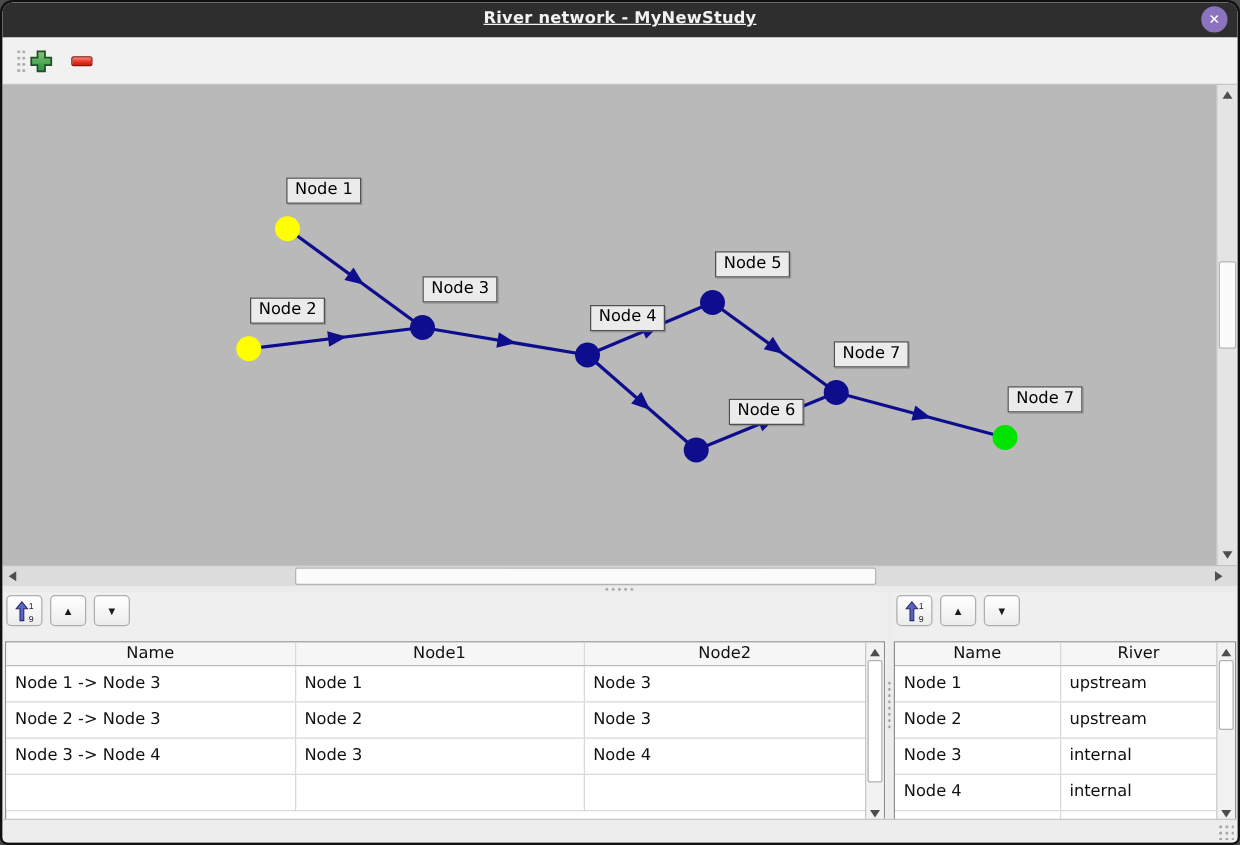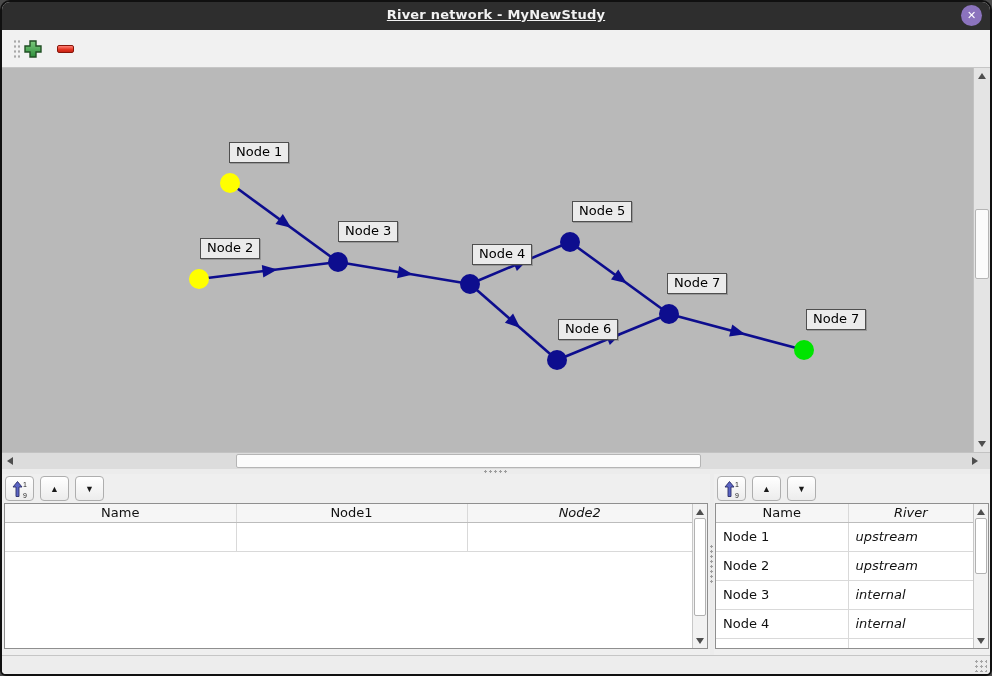--- a/index.html
+++ b/index.html
@@ -55,29 +55,29 @@
   .dots-v{position:absolute;left:0;top:70px;width:3px;height:40px;
           background-image:radial-gradient(circle,#9d9d9d 1px,transparent 1.2px);background-size:3px 5px;}
   
   .pane{position:absolute;top:472px;height:181px;background:#efefef;}
   .pane-left{left:0;width:708px;}
   .pane-right{left:712px;right:0;}
   .mini-toolbar{position:absolute;left:3px;top:2px;height:27px;display:flex;gap:6px;}
   .mini-btn{width:29px;height:25px;border:1px solid #aeaeae;border-radius:4px;
             background:linear-gradient(#ffffff,#ececec);display:flex;align-items:center;justify-content:center;
             padding:0;cursor:pointer;font-size:9px;color:#1a1a1a;}
-  .tablewrap{position:absolute;top:29px;background:#ffffff;border:1px solid #8f8f8f;overflow:hidden;}
+  .tablewrap{position:absolute;top:39px;background:#ffffff;border:1px solid #8f8f8f;overflow:hidden;}
   .tw-left{left:2px;width:704px;height:146px;}
   .tw-right{left:1px;width:274px;height:146px;}
   table.grid{border-collapse:collapse;table-layout:fixed;width:100%;}
   table.grid th{height:18px;background:#f6f6f6;border-bottom:1px solid #bcbcbc;border-right:1px solid #d9d9d9;
                 font-weight:normal;font-size:13px;color:#111;padding:0;}
   table.grid td{height:29px;border-bottom:1px solid #d9d9d9;border-right:1px solid #d9d9d9;
                 font-size:13px;color:#111;padding:0 4px 0 7px;background:#fff;overflow:hidden;white-space:nowrap;}
-  table.grid th:last-child,table.grid td:last-child{border-right:none;font-style:italic;}
+  table.grid th:last-child,table.grid td:last-child{border-right:none;}
   .grid-area{position:absolute;left:0;top:0;right:15px;bottom:0;overflow:hidden;}
   .tv-scroll{position:absolute;right:0;top:0;bottom:0;width:15px;background:#f2f2f2;border-left:1px solid #c8c8c8;}
   .tv-scroll .sb-btn{left:0;width:14px;height:13px;}
   .tv-scroll .up{top:1px;} .tv-scroll .down{bottom:1px;}
   .tv-thumb{position:absolute;left:1px;width:12px;background:#ffffff;border:1px solid #b2b2b2;border-radius:2px;}
   .tw-left .tv-thumb{top:14px;height:98px;}
   .tw-right .tv-thumb{top:14px;height:56px;}
   
   .statusbar{position:absolute;left:0;top:653px;right:0;bottom:0;background:#ededed;border-top:1px solid #c6c6c6;}
   .resize-grip{position:absolute;right:3px;bottom:2px;width:13px;height:13px;
@@ -139,21 +139,21 @@
         <circle cx="555" cy="292" r="10" fill="#0d0d8e"></circle>
         <circle cx="667" cy="246" r="10" fill="#0d0d8e"></circle>
         <circle cx="802" cy="282" r="10" fill="#00e400"></circle>
       </svg>
     <div id="label-layer">
         <div class="node-label" style="left: 227px; top: 74px;">Node 1</div>
         <div class="node-label" style="left: 198px; top: 170px;">Node 2</div>
         <div class="node-label" style="left: 336px; top: 153px;">Node 3</div>
         <div class="node-label" style="left: 470px; top: 176px;">Node 4</div>
         <div class="node-label" style="left: 570px; top: 133px;">Node 5</div>
-        <div class="node-label" style="left: 556px; top: 251px; text-align: right;">Node 6</div>
+        <div class="node-label" style="left: 581px; top: 251px; text-align: right;">Node 6</div>
         <div class="node-label" style="left: 665px; top: 205px;">Node 7</div>
         <div class="node-label" style="left: 804px; top: 241px;">Node 7</div>
       </div>
     <div class="vscroll">
       <div class="sb-btn up">
           <i class="tri tri-up"></i>
         </div>
       <div class="vthumb"></div>
       <div class="sb-btn down">
           <i class="tri tri-down"></i>
@@ -201,20 +201,35 @@
             </colgroup>
           <thead>
               <tr>
                 <th>Name</th>
                 <th>Node1</th>
                 <th>Node2</th>
               </tr>
             </thead>
           <tbody>
               <tr>
+                <td>Node 1 -&gt; Node 3</td>
+                <td>Node 1</td>
+                <td>Node 3</td>
+              </tr>
+              <tr>
+                <td>Node 2 -&gt; Node 3</td>
+                <td>Node 2</td>
+                <td>Node 3</td>
+              </tr>
+              <tr>
+                <td>Node 3 -&gt; Node 4</td>
+                <td>Node 3</td>
+                <td>Node 4</td>
+              </tr>
+              <tr>
                 <td></td>
                 <td></td>
                 <td></td>
               </tr>
             </tbody>
         </table>
       </div>
       <div class="tv-scroll">
         <div class="sb-btn up">
             <i class="tri tri-up"></i>

